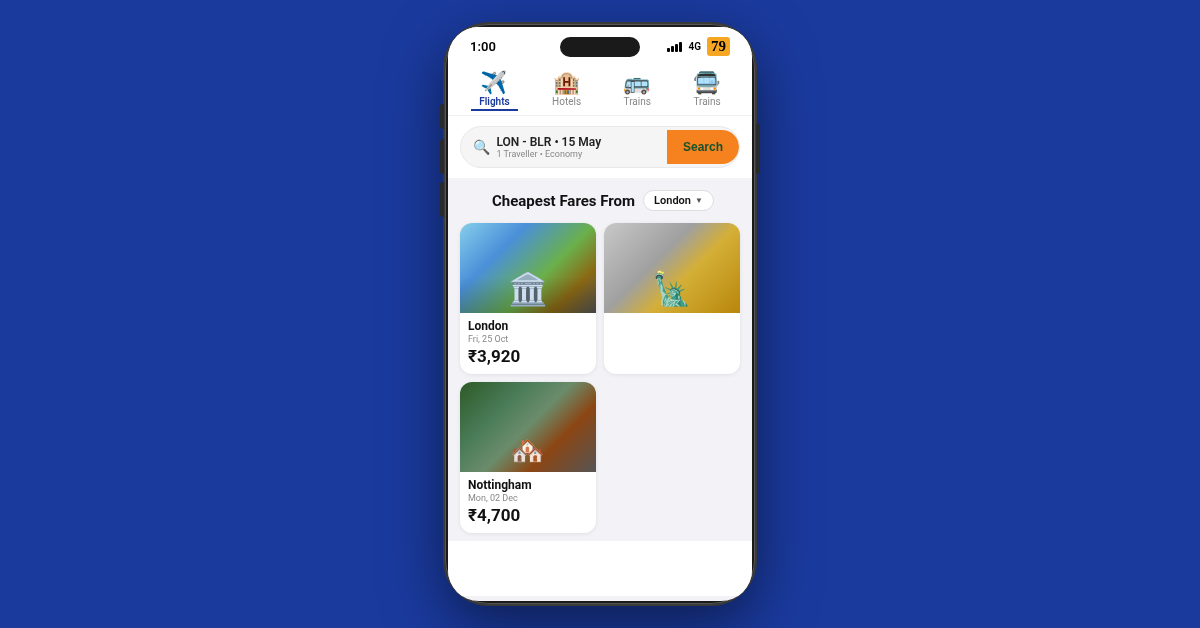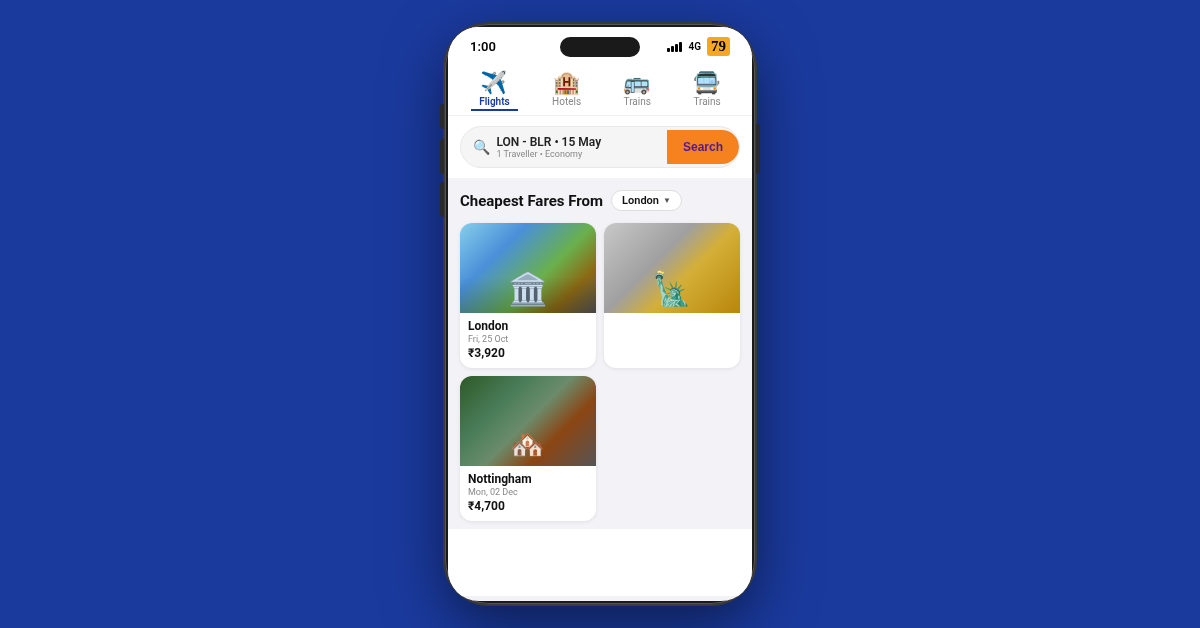--- a/index.html
+++ b/index.html
@@ -175,21 +175,21 @@
       color: #222;
     }
 
     .search-details {
       font-size: 9px;
       color: #888;
     }
 
     .search-button {
       background: #f5821f;
-      color: #4c1d95;
+      color: #14532d;
       font-size: 12px;
       font-weight: 700;
       padding: 10px 16px;
       border: none;
       cursor: pointer;
       border-radius: 0 25px 25px 0;
       white-space: nowrap;
     }
 
     
@@ -202,20 +202,21 @@
       display: flex;
       align-items: center;
       gap: 8px;
       margin-bottom: 12px;
     }
 
     .fares-title {
       font-size: 15px;
       font-weight: 700;
       color: #111;
+      margin-left: 32px;
     }
 
     .location-dropdown {
       display: flex;
       align-items: center;
       gap: 4px;
       background: #fff;
       border: 1px solid #ddd;
       border-radius: 20px;
       padding: 3px 10px 3px 10px;
@@ -330,21 +331,21 @@
       color: #111;
     }
 
     .dest-date {
       font-size: 9px;
       color: #888;
       margin-top: 1px;
     }
 
     .dest-price {
-      font-size: 12px;
+      font-size: 17px;
       font-weight: 700;
       color: #111;
       margin-top: 2px;
     }
 
     
     .phone-button-right {
       position: absolute;
       right: -5px;
       top: 100px;

